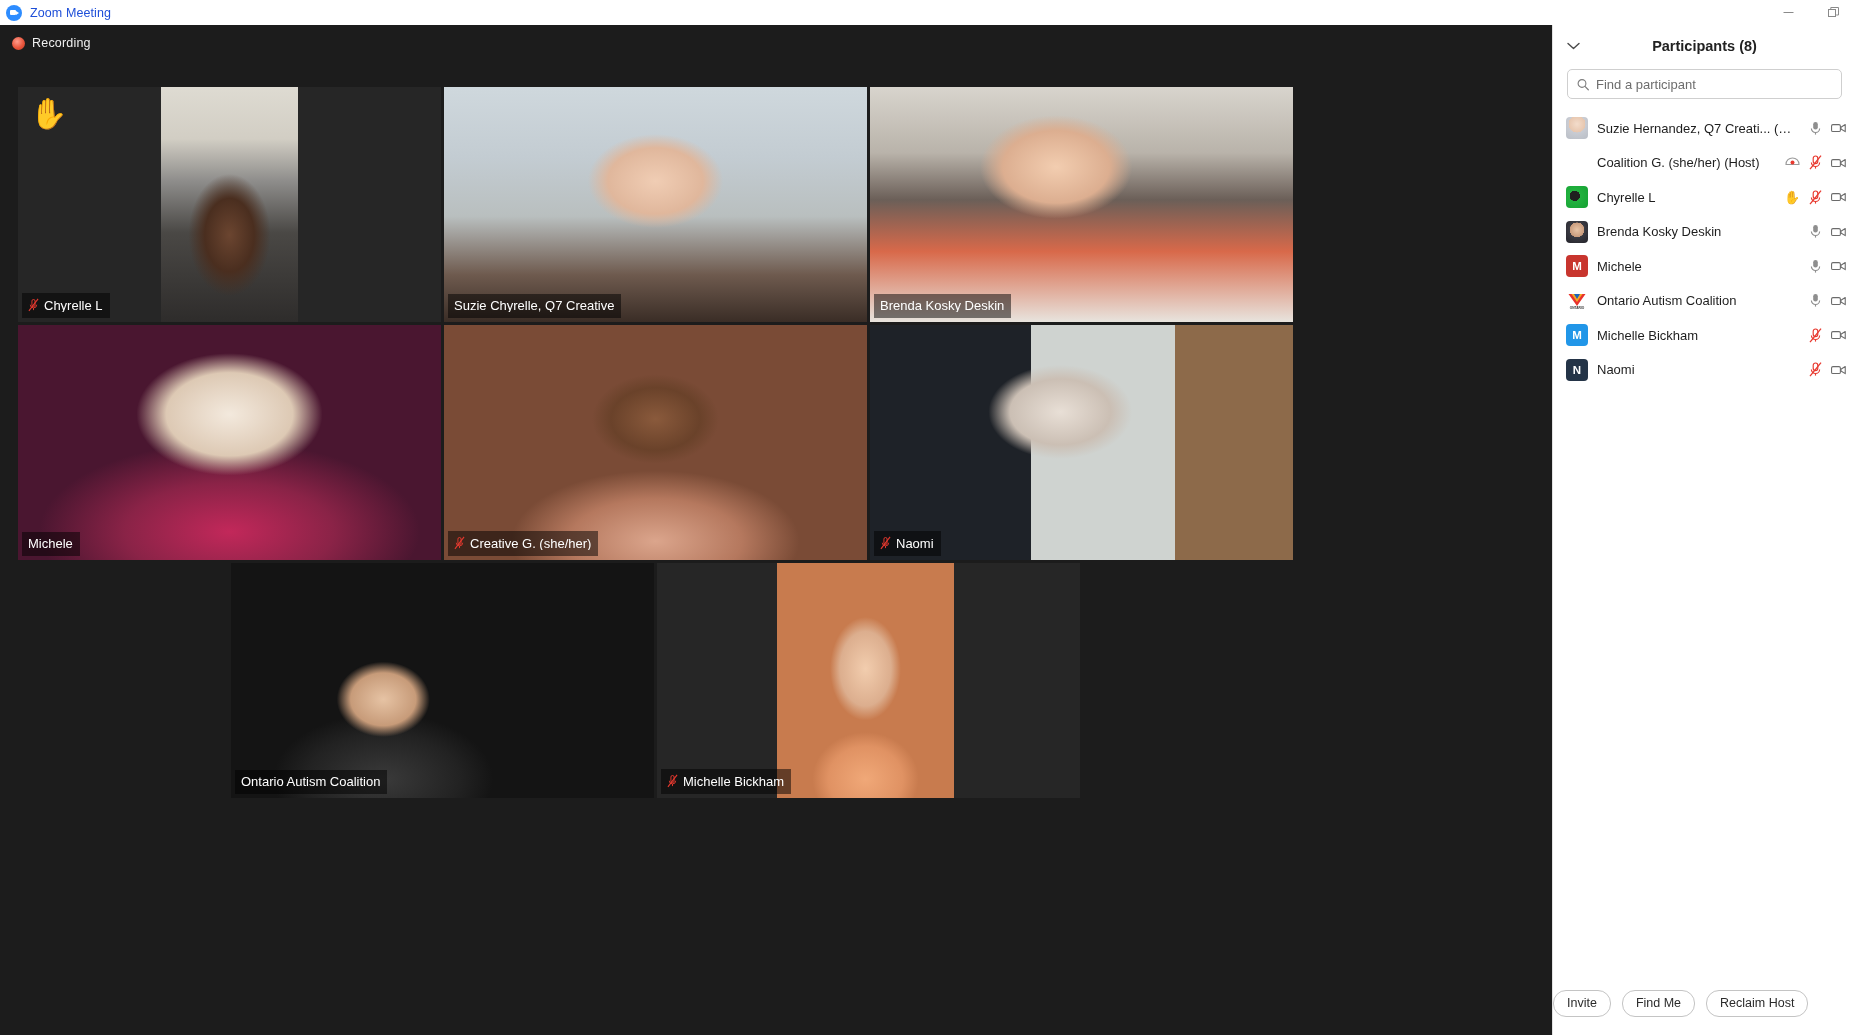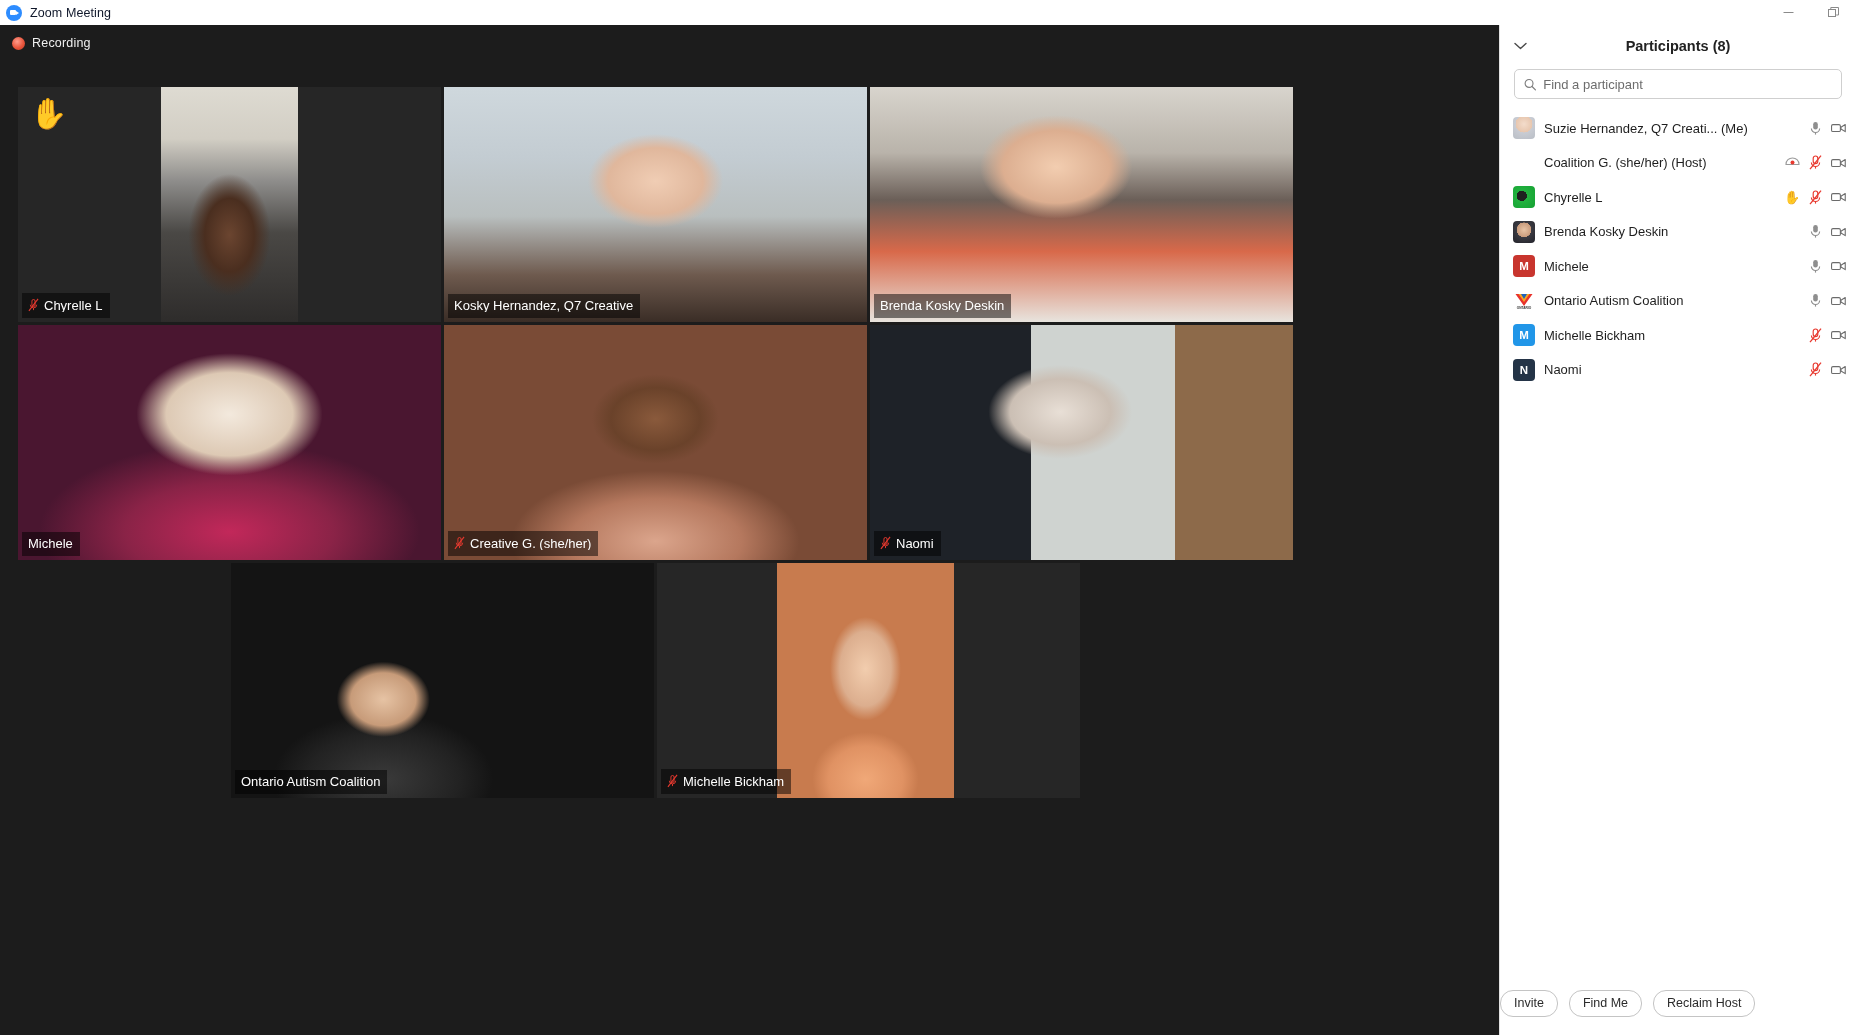--- a/index.html
+++ b/index.html
@@ -41,21 +41,21 @@
   .titlebar-icon::before {
     content: "";
     position: absolute;
     left: 9.5px; top: 6px;
     border-top: 2px solid transparent;
     border-bottom: 2px solid transparent;
     border-left: 3.5px solid #ffffff;
   }
   .titlebar-title {
     font-size: 12.5px;
-    color: #0f172a;
+    color: #1d4ed8;
     letter-spacing: .1px;
   }
   .win-controls {
     margin-left: auto;
     display: flex;
     height: 25px;
   }
   .win-btn {
     width: 45px; height: 25px;
     display: flex;
@@ -136,21 +136,21 @@
     z-index: 7;
   }
 
   
   .mic-mute-sm { width: 11px; height: 14px; flex: 0 0 auto; display:block; }
 
   
   .panel {
     position: absolute;
     top: 25px; right: 0;
-    width: 357px; height: 1010px;
+    width: 304px; height: 1010px;
     background: #ffffff;
     border-left: 1px solid #e2e2e2;
     display: flex;
     flex-direction: column;
   }
   .panel-header {
     height: 42px;
     display: flex;
     align-items: center;
     position: relative;
@@ -348,21 +348,21 @@
           <line x1="7" y1="12.3" x2="7" y2="15" stroke="#e8392f" stroke-width="1.2"></line>
           <line x1="1.2" y1="16" x2="12.8" y2="0.8" stroke="#e8392f" stroke-width="1.4"></line>
         </svg>
         <span class="name">Chyrelle L</span>
       </div>
     </div>
 
     <div class="tile" style="left:444px; top:62px; width:423px; height:235px;">
       <div class="tile-video bg-suzie" style="left:0; width:423px;"></div>
       <div class="tile-label">
-        <span class="name">Kosky Hernandez, Q7 Creative</span>
+        <span class="name">Suzie Chyrelle, Q7 Creative</span>
       </div>
     </div>
 
     <div class="tile active-thin" style="left:870px; top:62px; width:423px; height:235px;">
       <div class="tile-video bg-brenda" style="left:0; width:423px;"></div>
       <div class="tile-label">
         <span class="name">Brenda Kosky Deskin</span>
       </div>
     </div>
 

